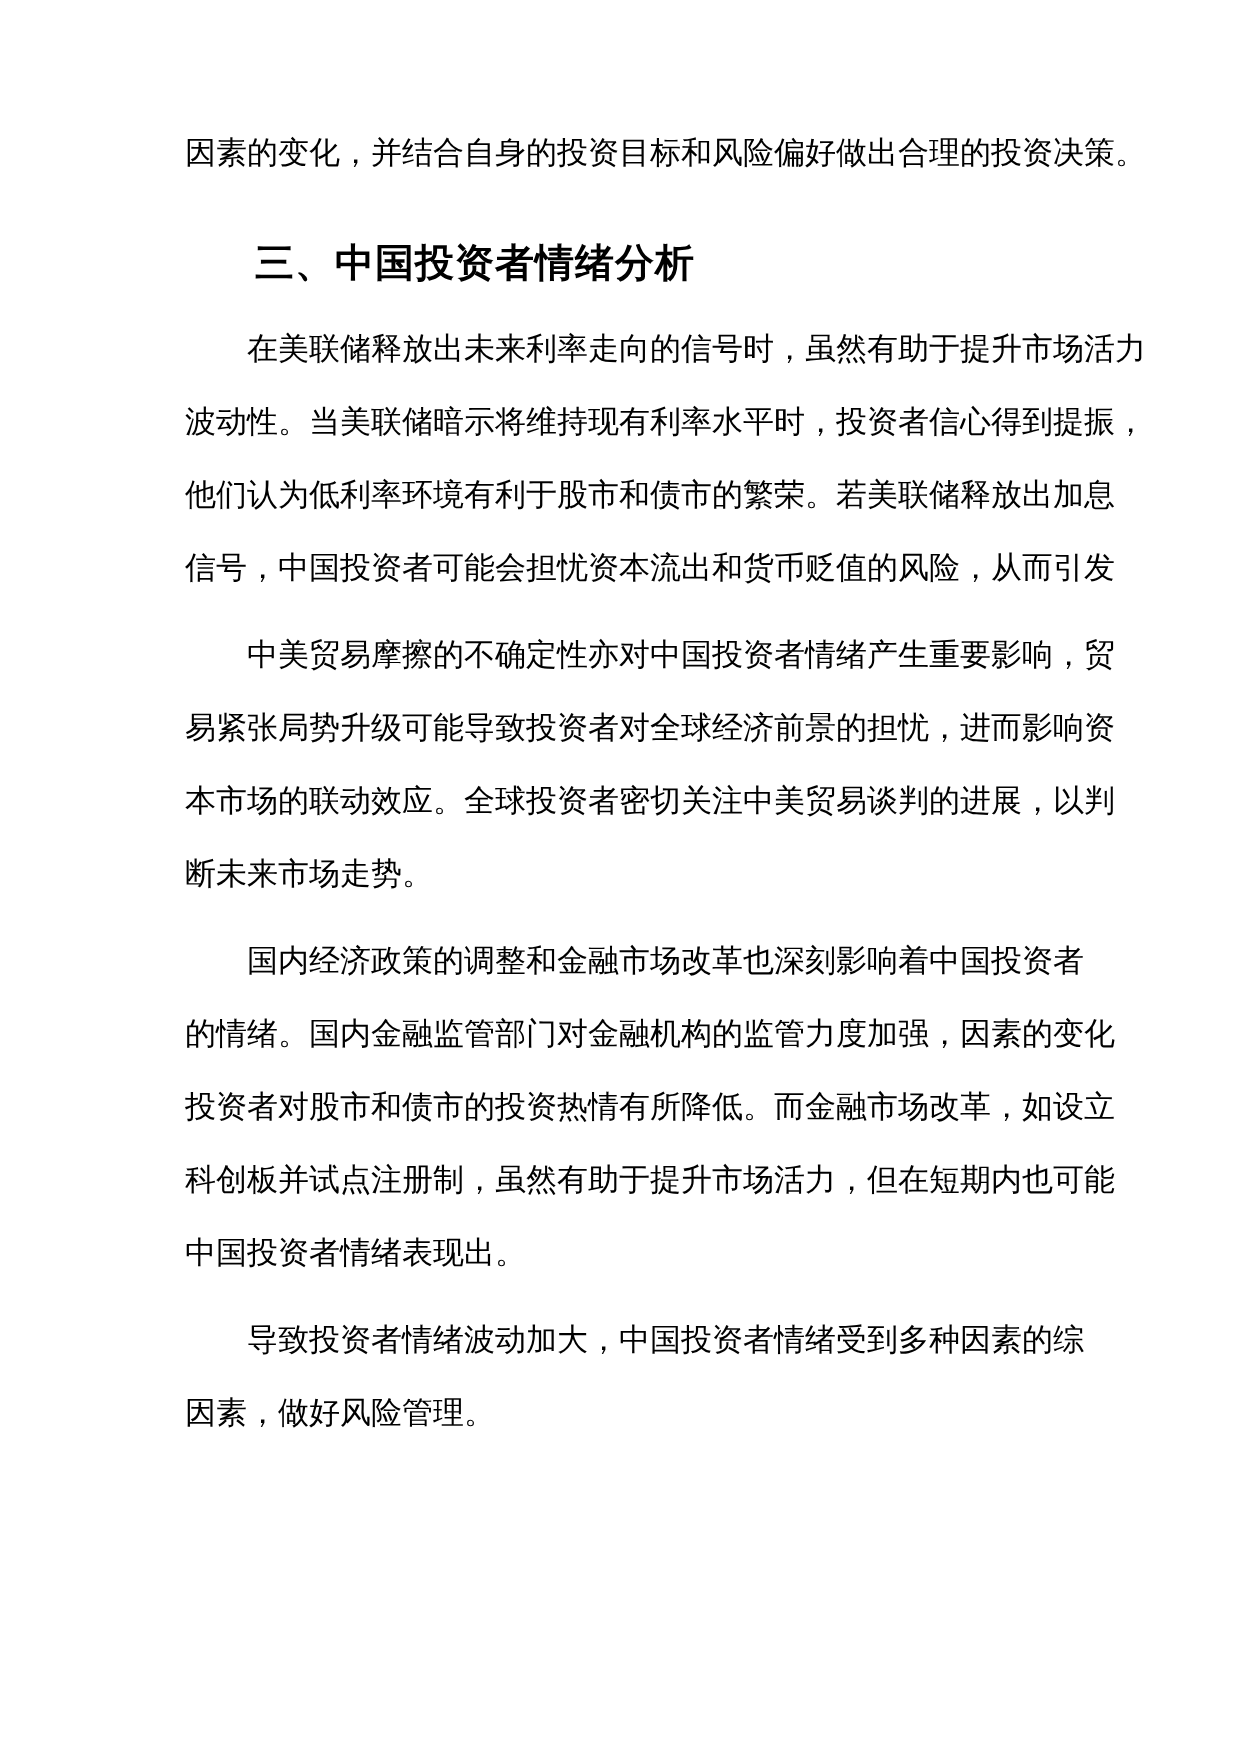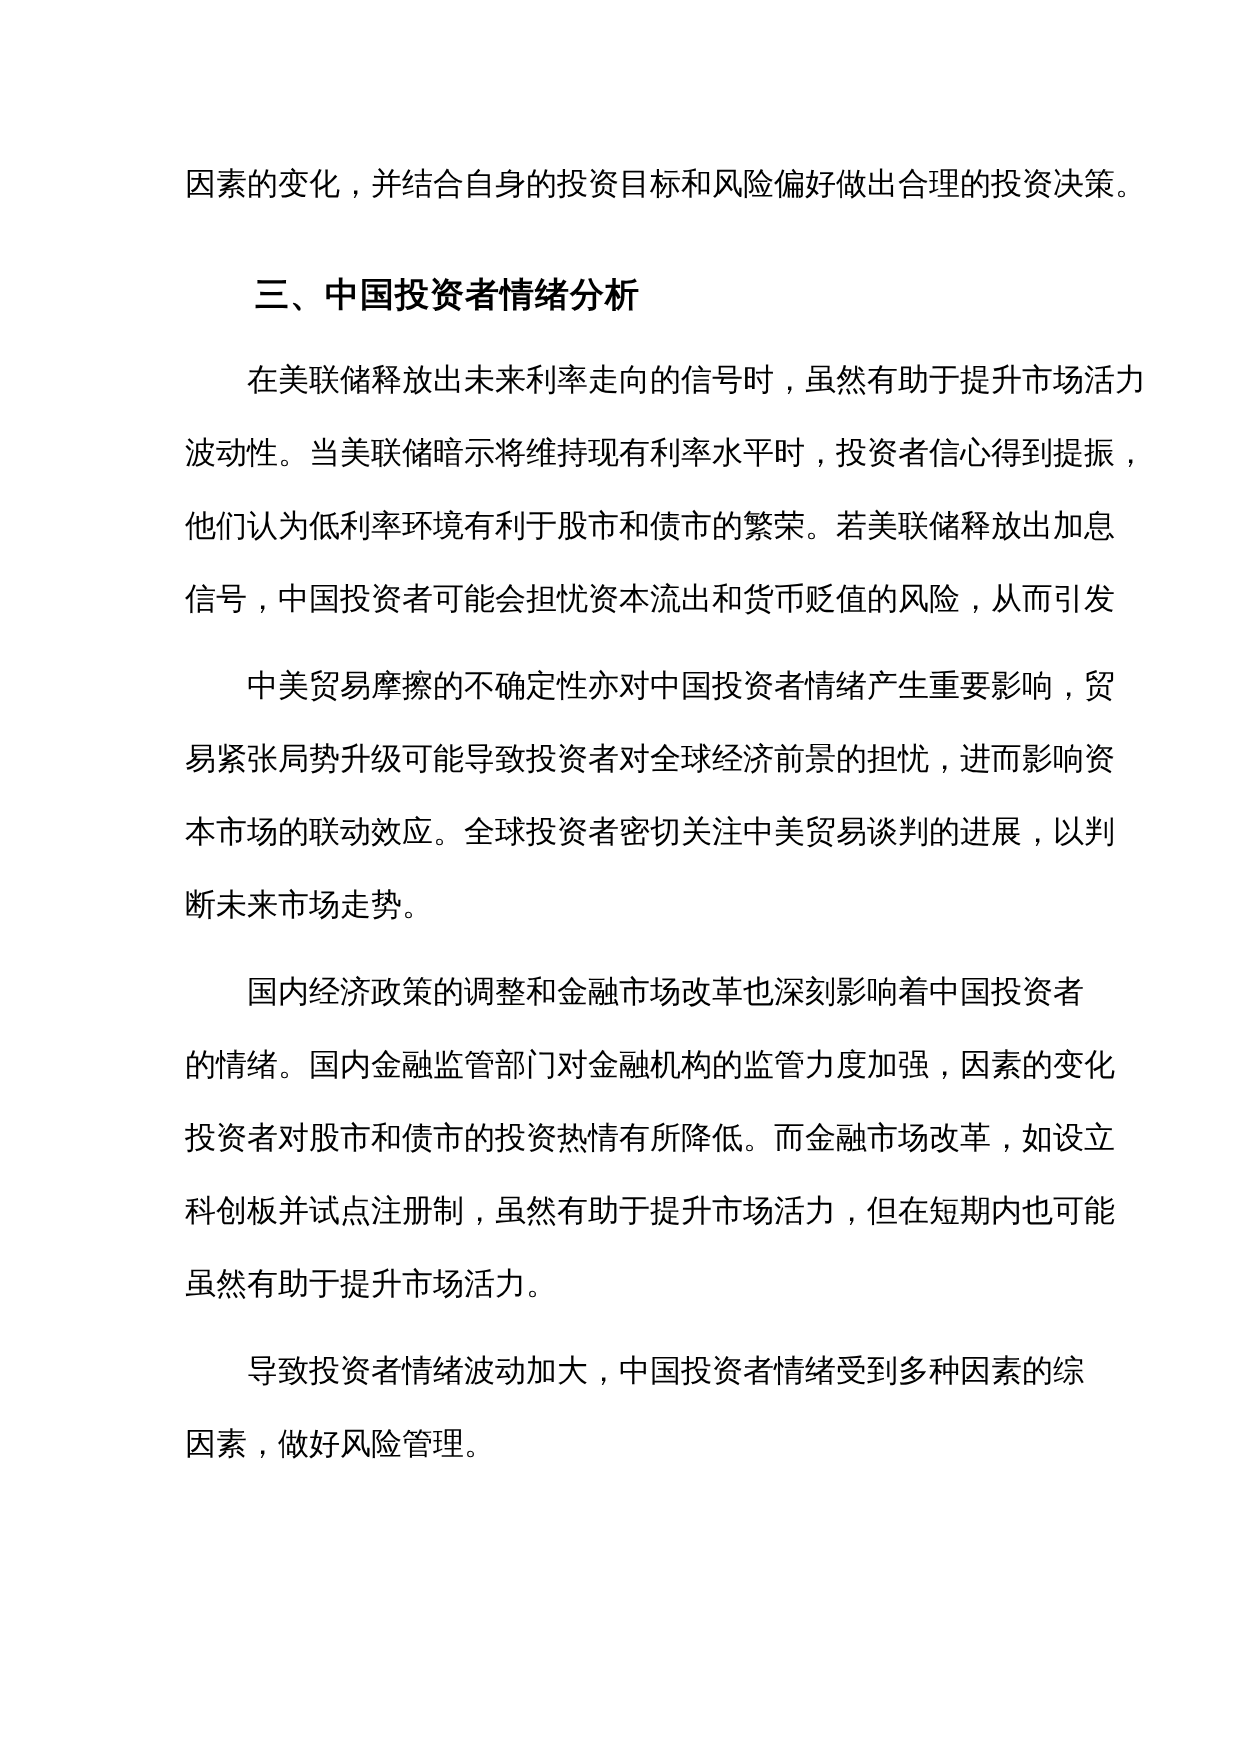--- a/index.html
+++ b/index.html
@@ -11,21 +11,21 @@
     width: 1241px;
     height: 1754px;
     background: #ffffff;
     color: #000000;
     overflow: hidden;
     font-family: "Liberation Serif", "DejaVu Serif", serif;
   }
   .content {
     position: absolute;
     left: 185px;
-    top: 147px;
+    top: 116px;
     width: 878px;
   }
   .para {
     margin: 0 0 14px 0;
     padding: 0;
   }
   .para.continuation {
     margin-bottom: 0;
   }
   .line {
@@ -43,21 +43,21 @@
     text-align-last: justify;
   }
   .line.indent {
     text-indent: 62px;
   }
   .heading {
     margin: 52px 0 27px 0;
     padding-left: 70px;
     font-family: "Liberation Sans", "DejaVu Sans", sans-serif;
     font-weight: 700;
-    font-size: 34px;
+    font-size: 39px;
     line-height: 44px;
     letter-spacing: 1px;
     white-space: nowrap;
   }
 </style>
 </head>
 <body>
 
 <div class="page" style="background: rgb(255, 255, 255); color: rgb(0, 0, 0);">
   <div class="content">
@@ -80,21 +80,21 @@
         <div class="line">易紧张局势升级可能导致投资者对全球经济前景的担忧，进而影响资</div>
         <div class="line">本市场的联动效应。全球投资者密切关注中美贸易谈判的进展，以判</div>
         <div class="line lastline">断未来市场走势。</div>
       </div>
 
     <div class="para">
         <div class="line indent">国内经济政策的调整和金融市场改革也深刻影响着中国投资者</div>
         <div class="line">的情绪。国内金融监管部门对金融机构的监管力度加强，因素的变化</div>
         <div class="line">投资者对股市和债市的投资热情有所降低。而金融市场改革，如设立</div>
         <div class="line">科创板并试点注册制，虽然有助于提升市场活力，但在短期内也可能</div>
-        <div class="line lastline">虽然有助于提升市场活力。</div>
+        <div class="line lastline">中国投资者情绪表现出。</div>
       </div>
 
     <div class="para">
         <div class="line indent">导致投资者情绪波动加大，中国投资者情绪受到多种因素的综</div>
         <div class="line lastline">因素，做好风险管理。</div>
       </div>
 
   </div>
 </div>
 

